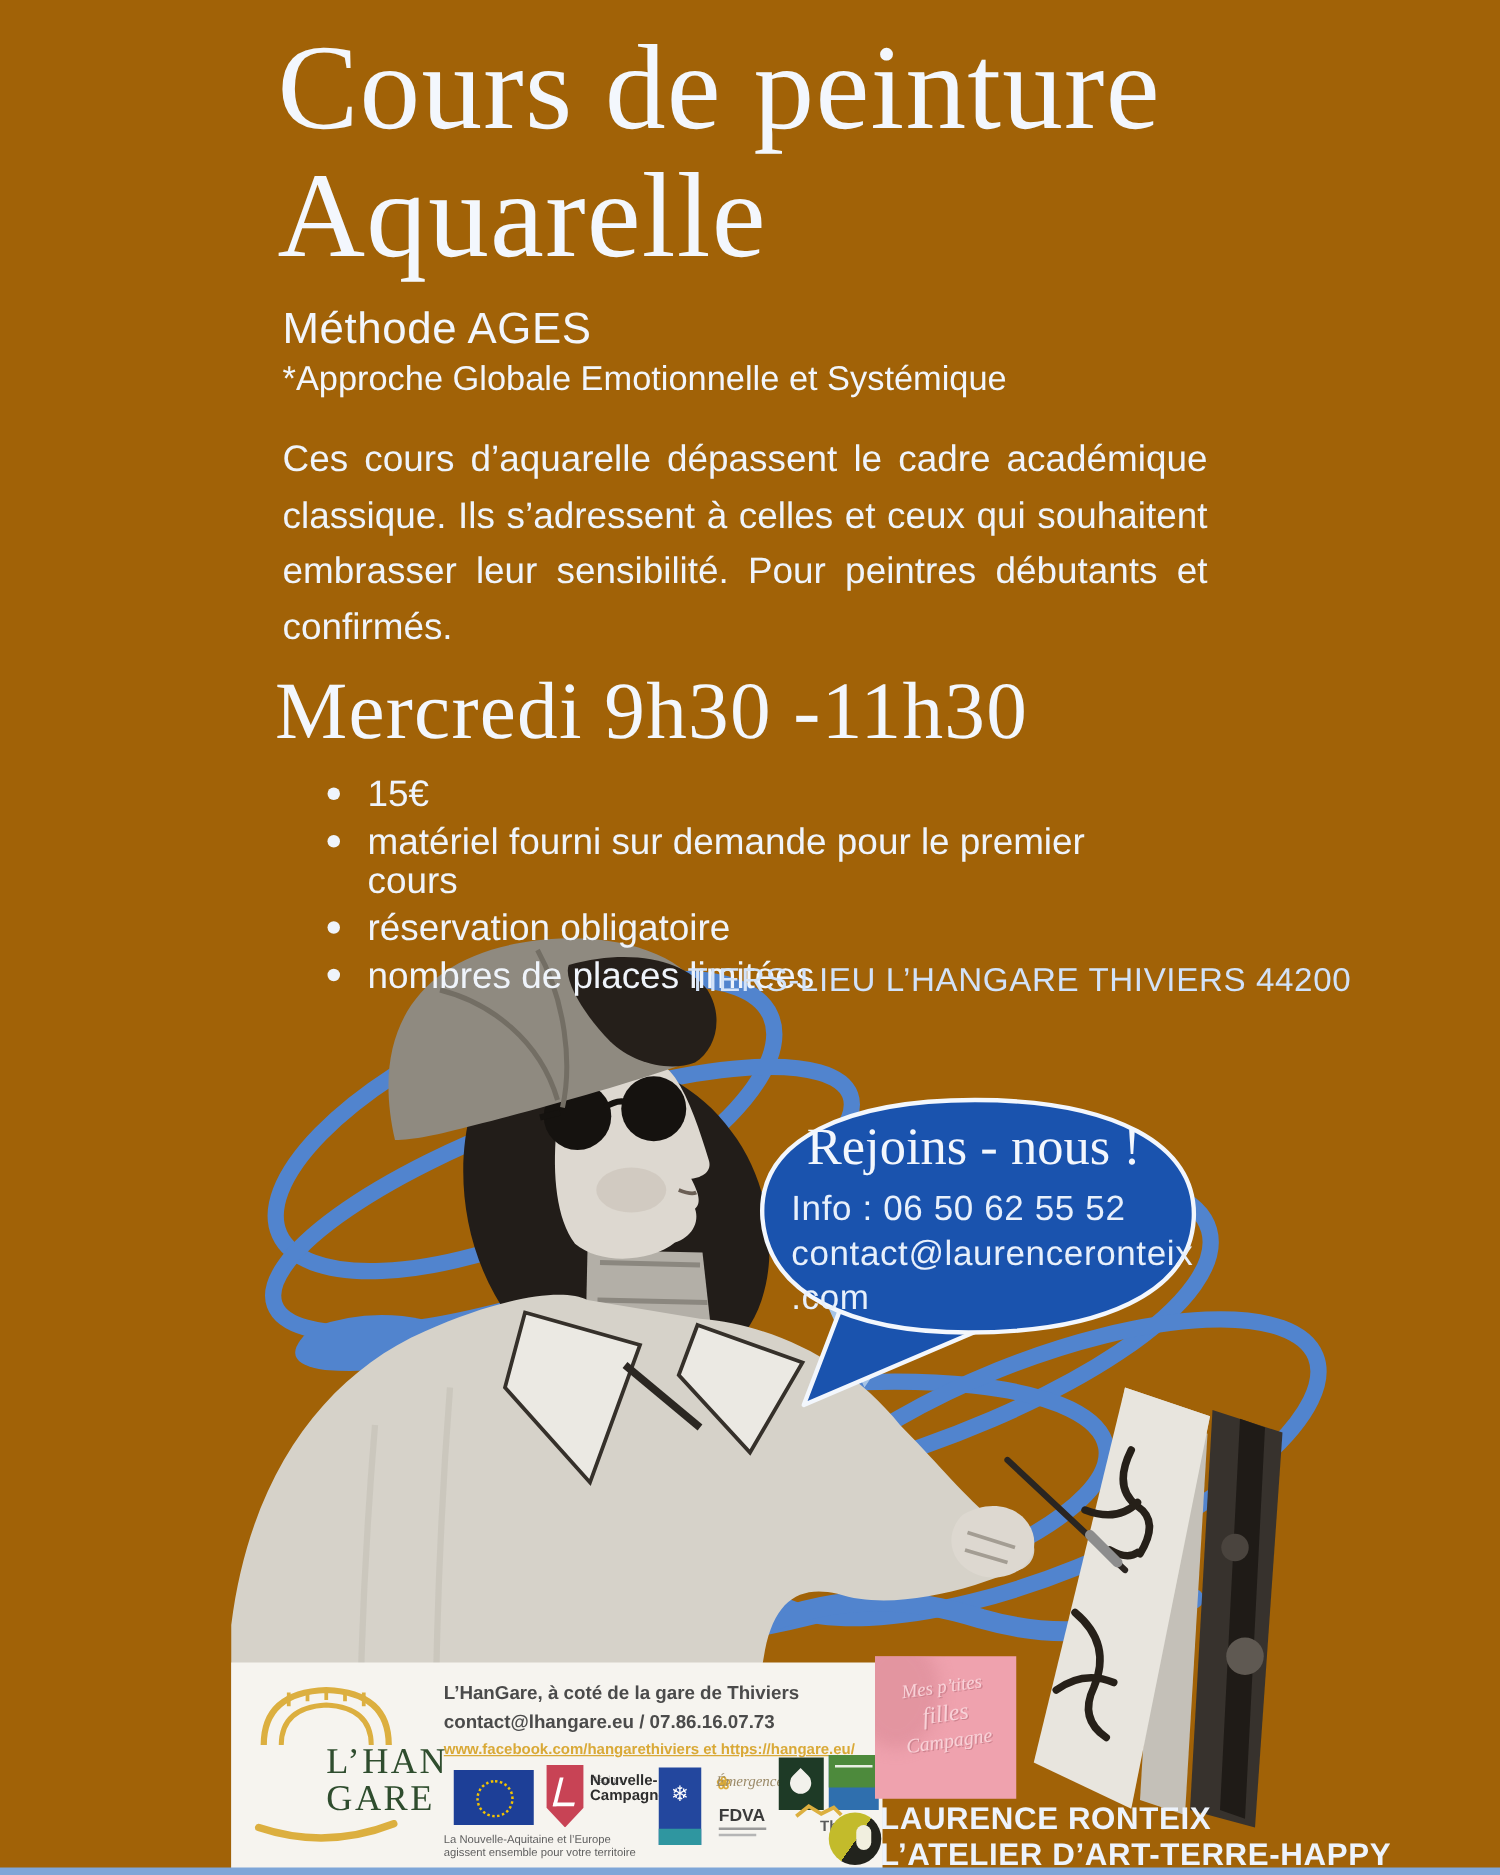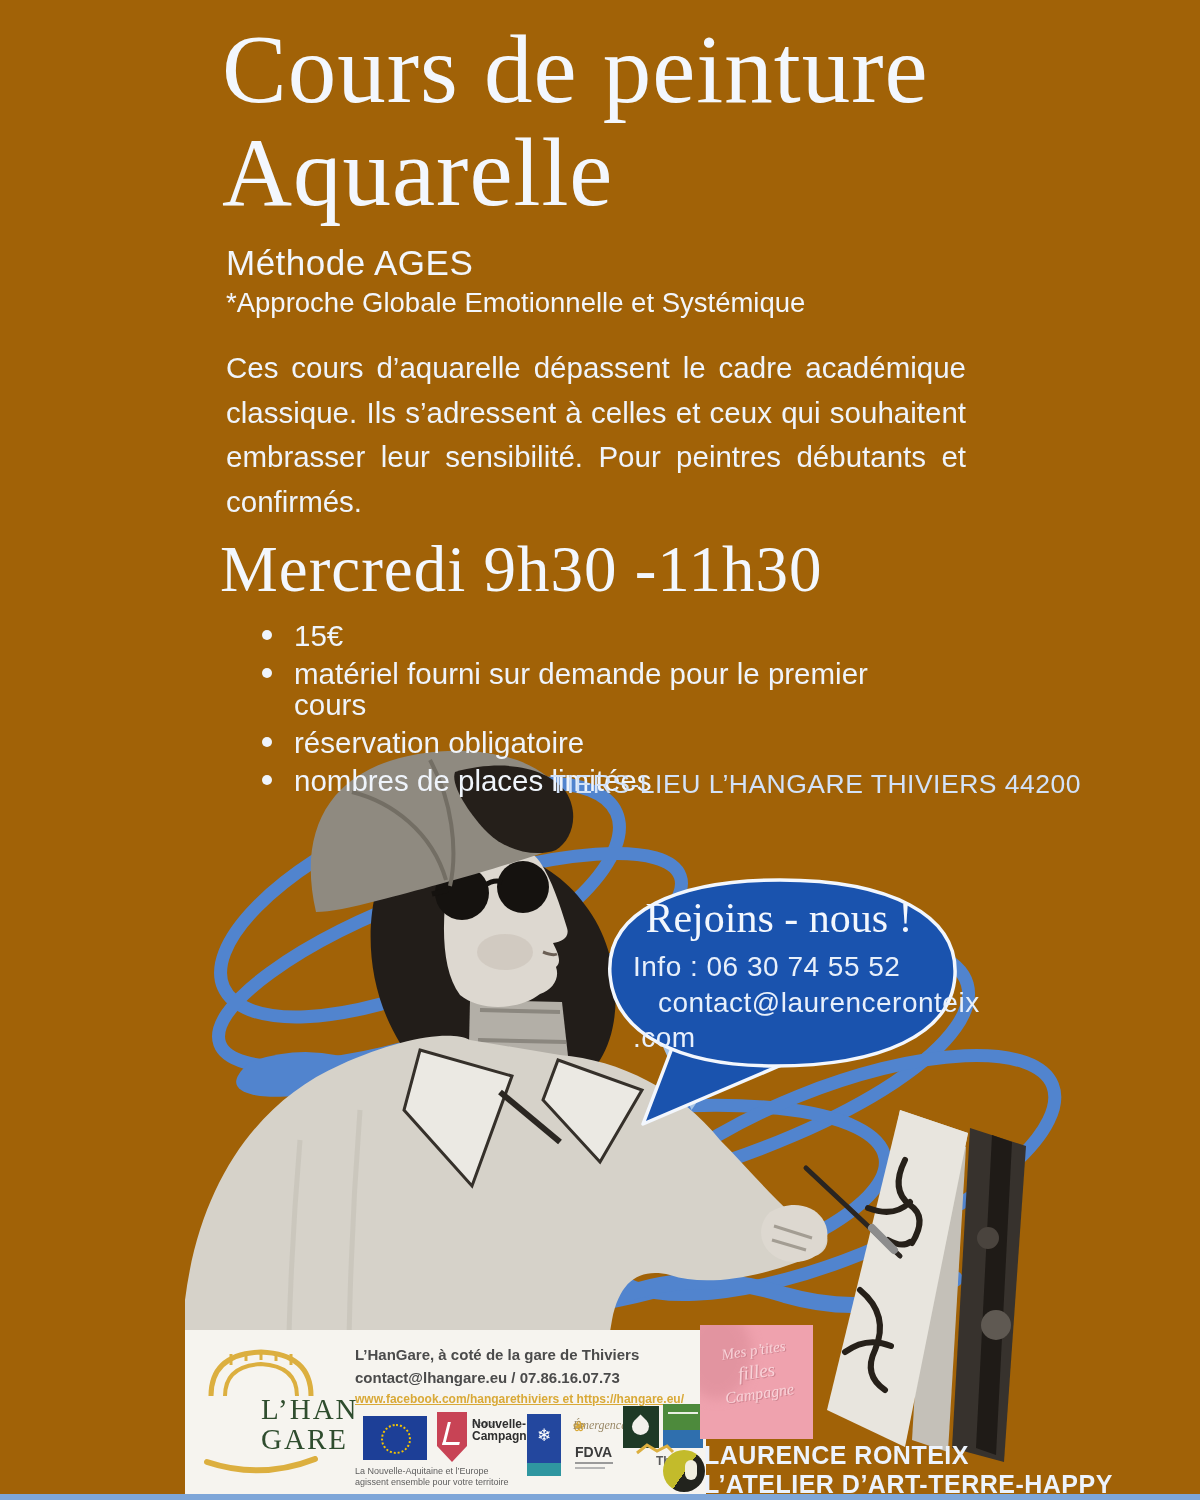--- a/index.html
+++ b/index.html
@@ -159,22 +159,22 @@
   <ul class="abs bullets">
     <li>15€</li>
     <li>matériel fourni sur demande pour le premier cours</li>
     <li>réservation obligatoire</li>
     <li>nombres de places limitées</li>
   </ul>
 
   <div class="abs location">TIERS-LIEU L’HANGARE THIVIERS 44200</div>
 
   <div class="abs bubble-title">Rejoins - nous !</div>
-  <div class="abs bubble-line" style="top:951px;">Info :  06 30 74 55 52</div>
-  <div class="abs bubble-line" style="top:987px;margin-left:25px;">contact@laurenceronteix</div>
+  <div class="abs bubble-line" style="top:951px;">Info :  06 50 62 55 52</div>
+  <div class="abs bubble-line" style="top:987px;">contact@laurenceronteix</div>
   <div class="abs bubble-line" style="top:1022px;">.com</div>
 
   <div class="abs footer">
     <svg class="hangare-arch" width="120" height="56" viewBox="0 0 120 56">
       <path d="M10,54 Q10,12 60,10 Q110,12 110,54" fill="none" stroke="#dcaf3f" stroke-width="5"></path>
       <path d="M24,54 Q24,24 60,22 Q96,24 96,54" fill="none" stroke="#dcaf3f" stroke-width="4"></path>
       <path d="M30,23 L30,12 M45,19 L45,10 M60,18 L60,9 M75,19 L75,10 M90,23 L90,12" stroke="#dcaf3f" stroke-width="3"></path>
     </svg>
     <div class="hangare-name">
       <span>L’HAN</span>

